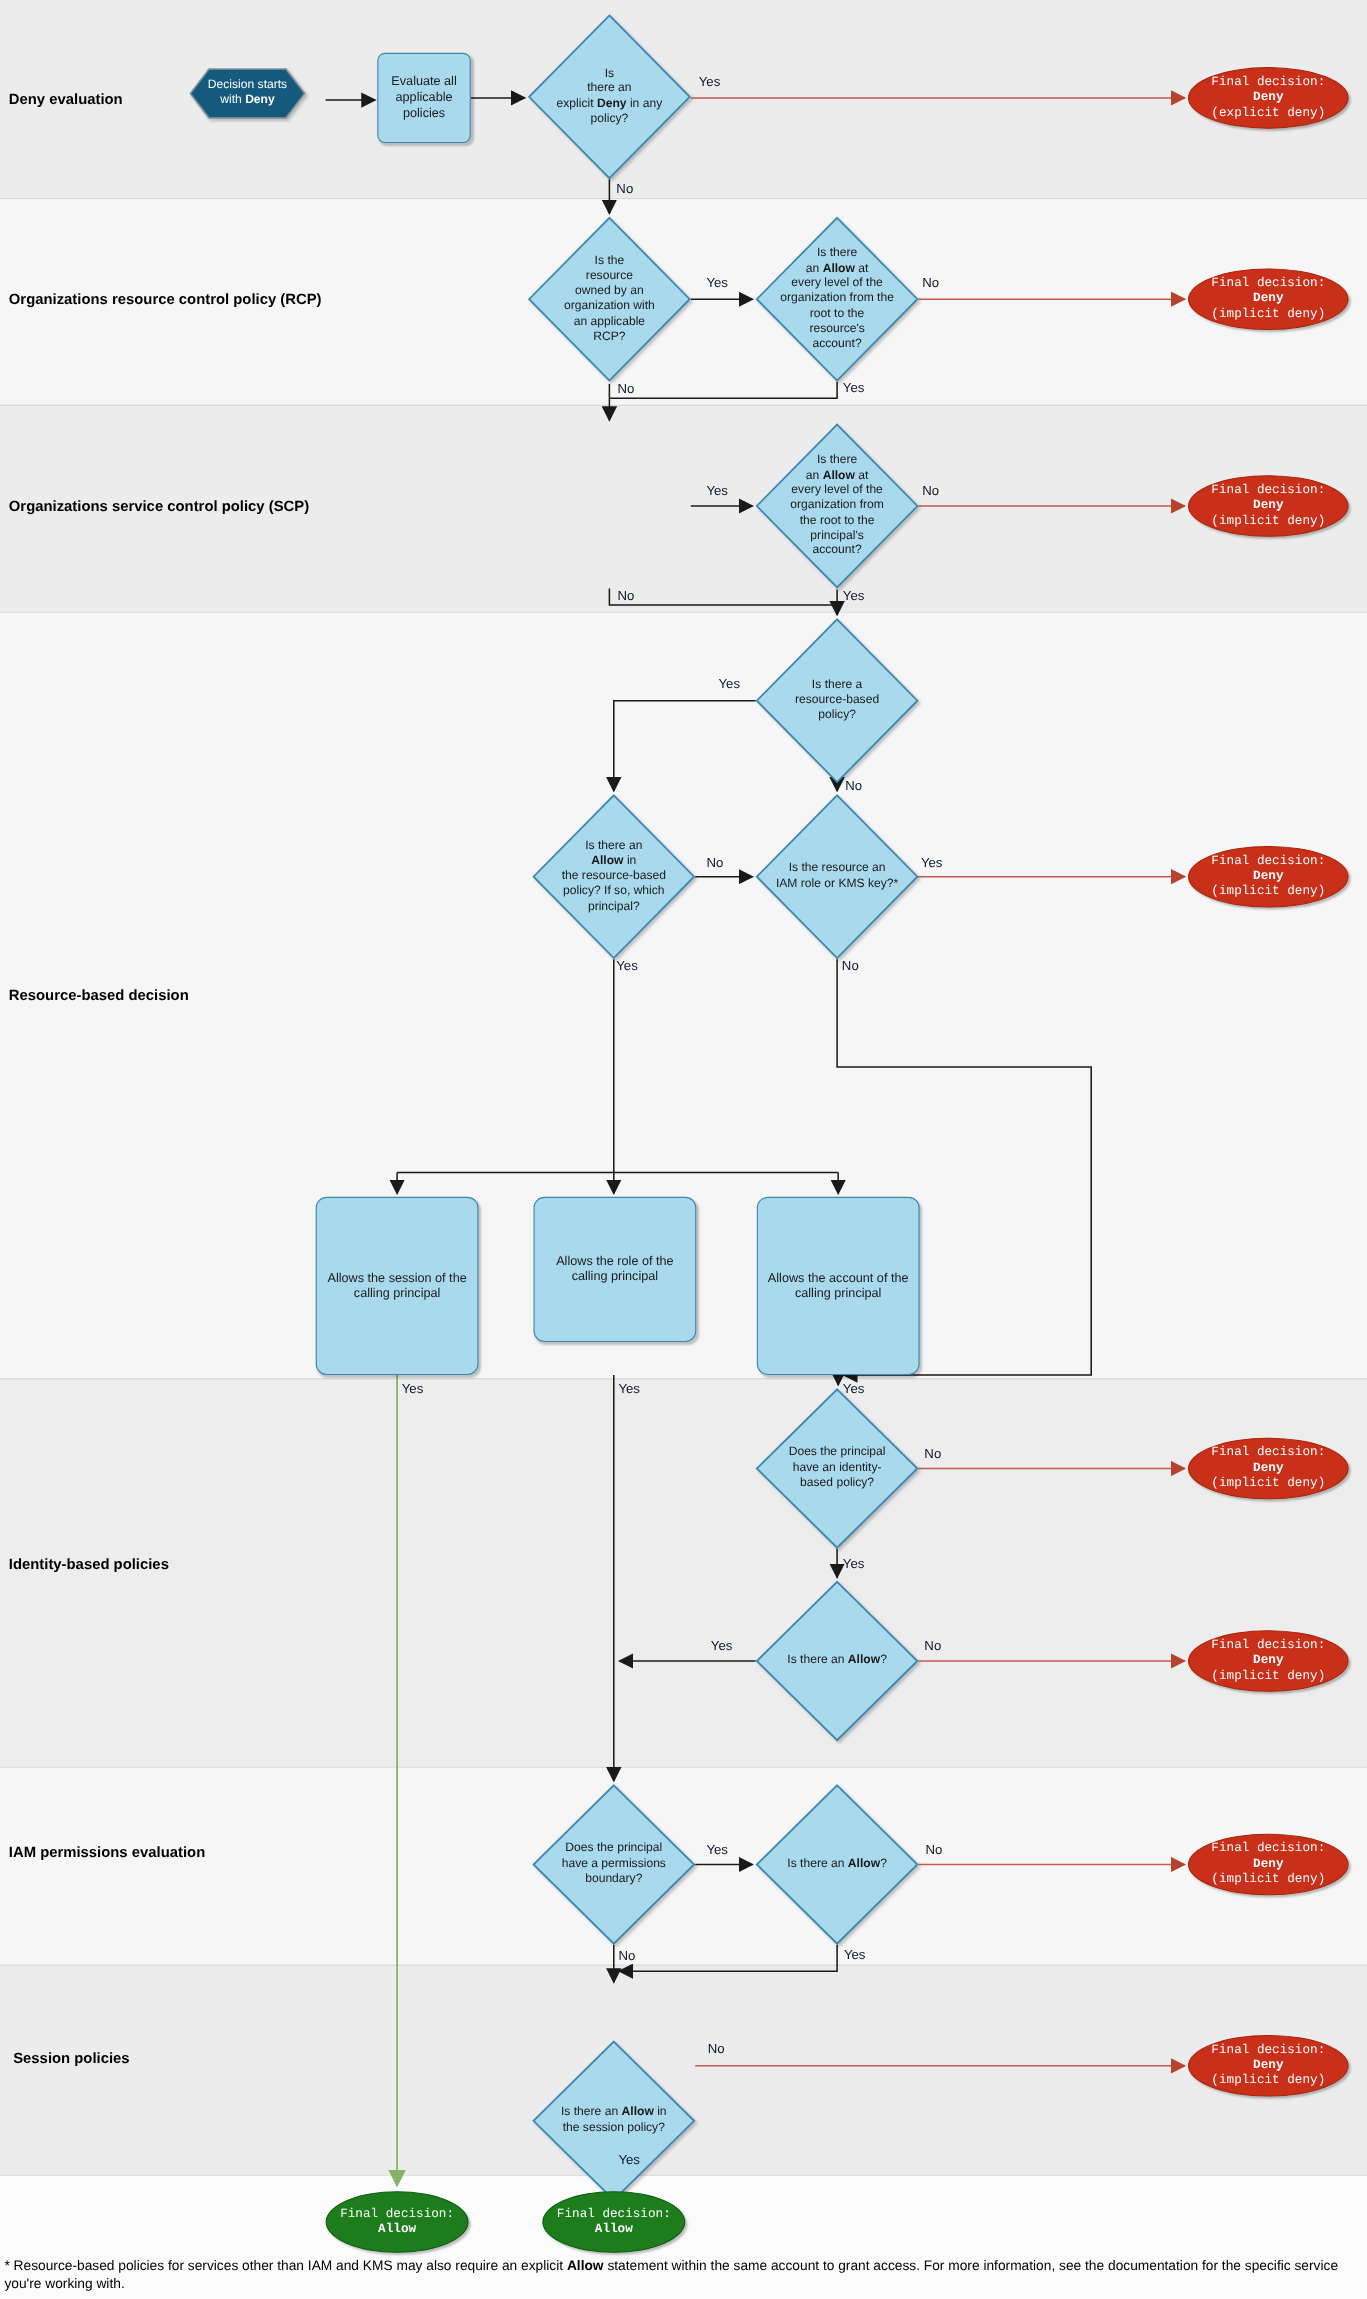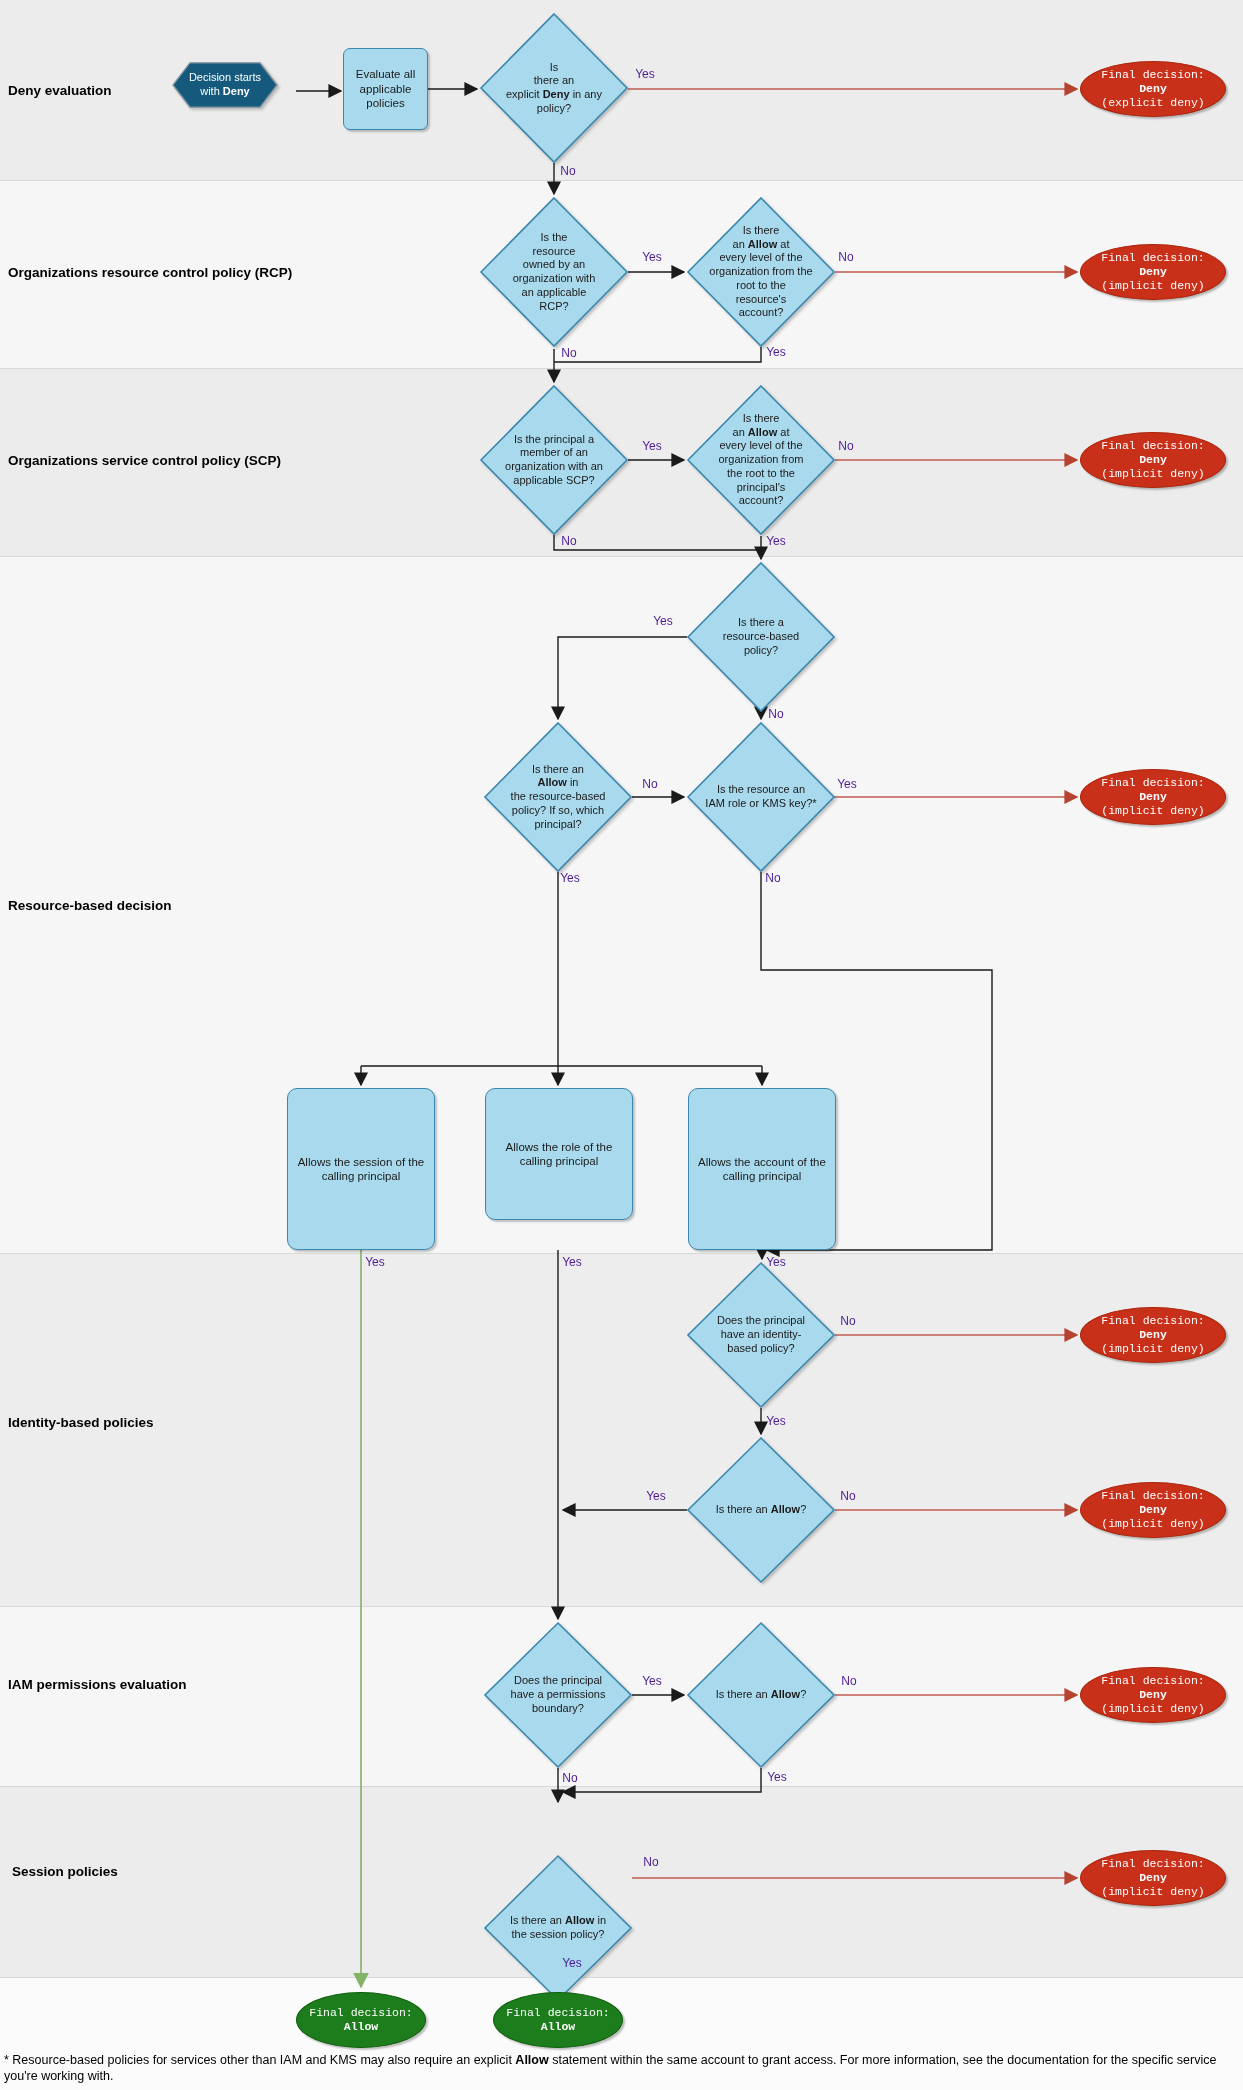--- a/index.html
+++ b/index.html
@@ -40,21 +40,21 @@
   }
   .boxnode{border-radius:10px;}
   .oval{
     border-radius:50%;color:#fff;font-size:11.5px;line-height:1.2;box-sizing:border-box;
     box-shadow:2px 2px 2px rgba(0,0,0,0.25);
     font-family:Liberation Mono, monospace;
   }
   .oval.deny{background:var(--deny-fill,#c9301a);border:1.5px solid var(--deny-stroke,#a82408);}
   .oval.allow{background:var(--allow-fill,#1d7d1d);border:1.5px solid var(--allow-stroke,#0e5c0e);}
   .elabel{
-    position:absolute;transform:translate(-50%,-50%);font-size:12px;color:#4c1d95;
+    position:absolute;transform:translate(-50%,-50%);font-size:12px;color:#0f172a;
     z-index:4;white-space:nowrap;
   }
   .footnote{
     position:absolute;left:4px;top:2052px;width:1236px;font-size:12.5px;line-height:1.3;
     color:#000;z-index:4;
   }
 </style>
 </head>
 <body>
 
@@ -157,26 +157,20 @@
   <div class="node diamond" style="left:687px;top:197px;width:148px;height:150px;">
     <svg class="shape" viewBox="0 0 148 150" preserveAspectRatio="none">
         <polygon points="74,1 147,75 74,149 1,75"></polygon>
       </svg>
     <div class="ntext" style="padding:0 4px;">Is there<br>an <b>Allow</b> at<br>every level of the<br>organization from the<br>root to the<br>resource's<br>account?</div>
   </div>
   <div class="node oval deny" style="left:1080px;top:244px;width:146px;height:56px;">
     <div class="ntext">Final decision:<br><b>Deny</b><br>(implicit deny)</div>
   </div>
 
-  <div class="node diamond" style="left:480px;top:385px;width:148px;height:150px;">
-    <svg class="shape" viewBox="0 0 148 150" preserveAspectRatio="none">
-        <polygon points="74,1 147,75 74,149 1,75"></polygon>
-      </svg>
-    <div class="ntext">Is the principal a<br>member of an<br>organization with an<br>applicable SCP?</div>
-  </div>
   <div class="node diamond" style="left:687px;top:385px;width:148px;height:150px;">
     <svg class="shape" viewBox="0 0 148 150" preserveAspectRatio="none">
         <polygon points="74,1 147,75 74,149 1,75"></polygon>
       </svg>
     <div class="ntext" style="padding:0 4px;">Is there<br>an <b>Allow</b> at<br>every level of the<br>organization from<br>the root to the<br>principal's<br>account?</div>
   </div>
   <div class="node oval deny" style="left:1080px;top:432px;width:146px;height:56px;">
     <div class="ntext">Final decision:<br><b>Deny</b><br>(implicit deny)</div>
   </div>
 

